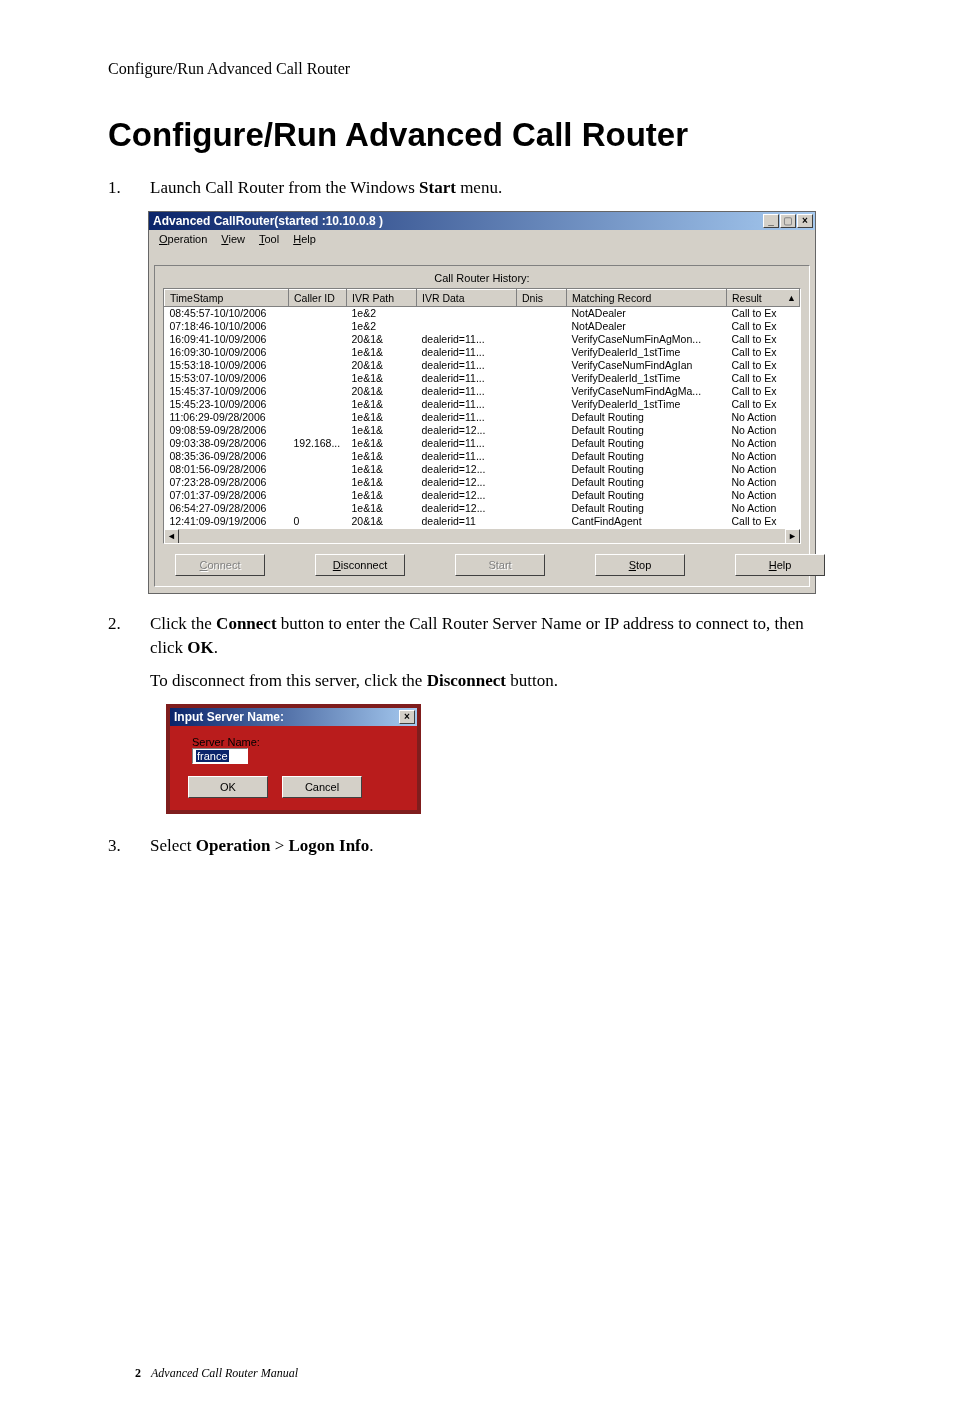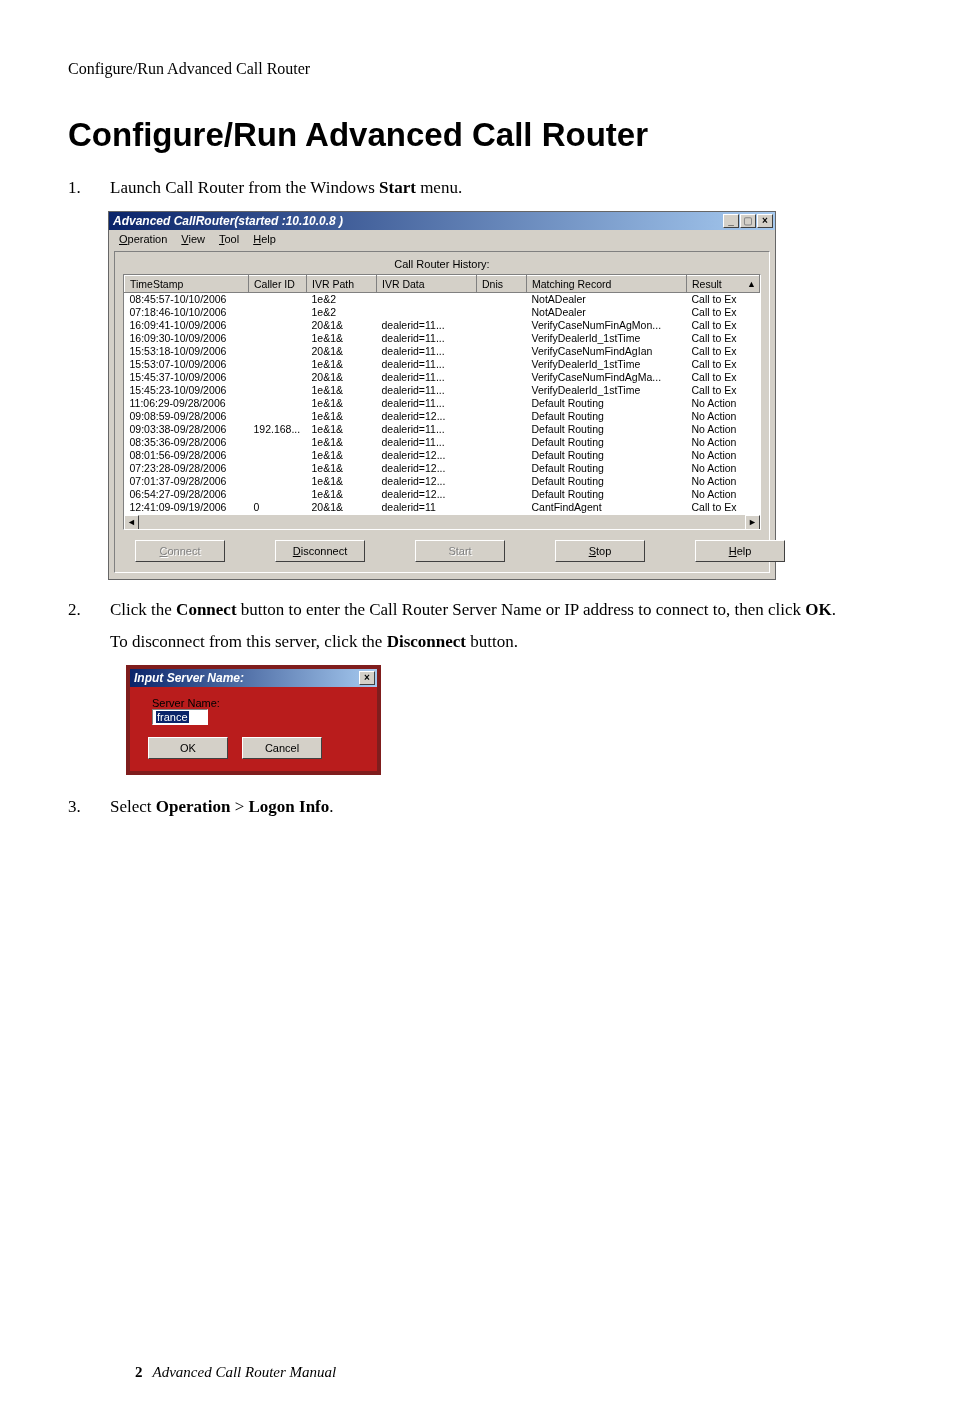--- a/index.html
+++ b/index.html
@@ -3,21 +3,21 @@
 <meta charset="utf-8">
 <style>
   * { box-sizing: border-box; }
   body {
     margin: 0;
     background: #fff;
     font-family: "Times New Roman", serif;
     width: 954px;
   }
   .page {
-    padding: 60px 115px 40px 68px;
+    padding: 60px 115px 40px 108px;
     position: relative;
     min-height: 1411px;
   }
   .running-header {
     font-size: 16px;
     margin-bottom: 38px;
   }
   .main-title {
     font-family: Arial, Helvetica, sans-serif;
     font-size: 33px;
@@ -48,36 +48,36 @@
   }
   .titlebar {
     background: linear-gradient(to right, #0a246a, #a6caf0);
     color: #fff;
     display: flex;
     align-items: center;
     padding: 2px 2px 2px 4px;
     font-weight: bold;
     font-size: 12px;
   }
-  .titlebar .title-text { flex: 1; font-style: italic; }
+  .titlebar .title-text { flex: 1; }
   .titlebar-btns { display:flex; gap:1px;}
   .titlebar-btn {
     width: 16px; height: 14px;
     background:#d4d0c8;
     border-top:1px solid #fff; border-left:1px solid #fff;
     border-right:1px solid #404040; border-bottom:1px solid #404040;
     color:#000; font-size:10px; line-height:12px; text-align:center; font-weight:bold;
     font-family: Arial, sans-serif;
   }
   .titlebar-btn.disabled { color:#888; }
   .menubar { display:flex; gap:2px; padding:2px 4px; }
   .menu-item { padding:1px 6px; }
   .menu-item u { text-decoration: underline; }
   .inner-frame {
-    margin:3px 5px 6px 5px;
+    margin:17px 5px 6px 5px;
     border-top:1px solid #808080; border-left:1px solid #808080;
     border-right:1px solid #fff; border-bottom:1px solid #fff;
     padding:6px 8px 10px 8px;
     background:#d4d0c8;
   }
   .subtitle { text-align:center; margin-bottom:4px; }
   .table-wrap {
     background:#fff;
     border-top:1px solid #808080; border-left:1px solid #808080;
     border-right:1px solid #fff; border-bottom:1px solid #fff;
@@ -134,21 +134,21 @@
   }
   .dlg-input .sel { background:#0a246a; color:#fff; padding:0 1px;}
   .dlg-btn-row { display:flex; gap:14px; margin:12px 0 0 -4px;}
   .dlg-btn {
     width:80px; height:22px;
     background:#d4d0c8;
     border-top:1px solid #fff; border-left:1px solid #fff;
     border-right:1px solid #404040; border-bottom:1px solid #404040;
     text-align:center; line-height:20px; font-size:11px;
   }
-  .footer { position:absolute; bottom:30px; left:135px; font-size:15px; }
+  .footer { position:absolute; bottom:30px; left:135px; font-size:12px; }
   .footer .pg { font-weight:bold; margin-right:10px;}
   .footer .ft { font-style:italic; }
 </style>
 </head>
 <body>
 
 <div class="page">
   <div class="running-header">Configure/Run Advanced Call Router</div>
   <h1 class="main-title">Configure/Run Advanced Call Router</h1>
 

